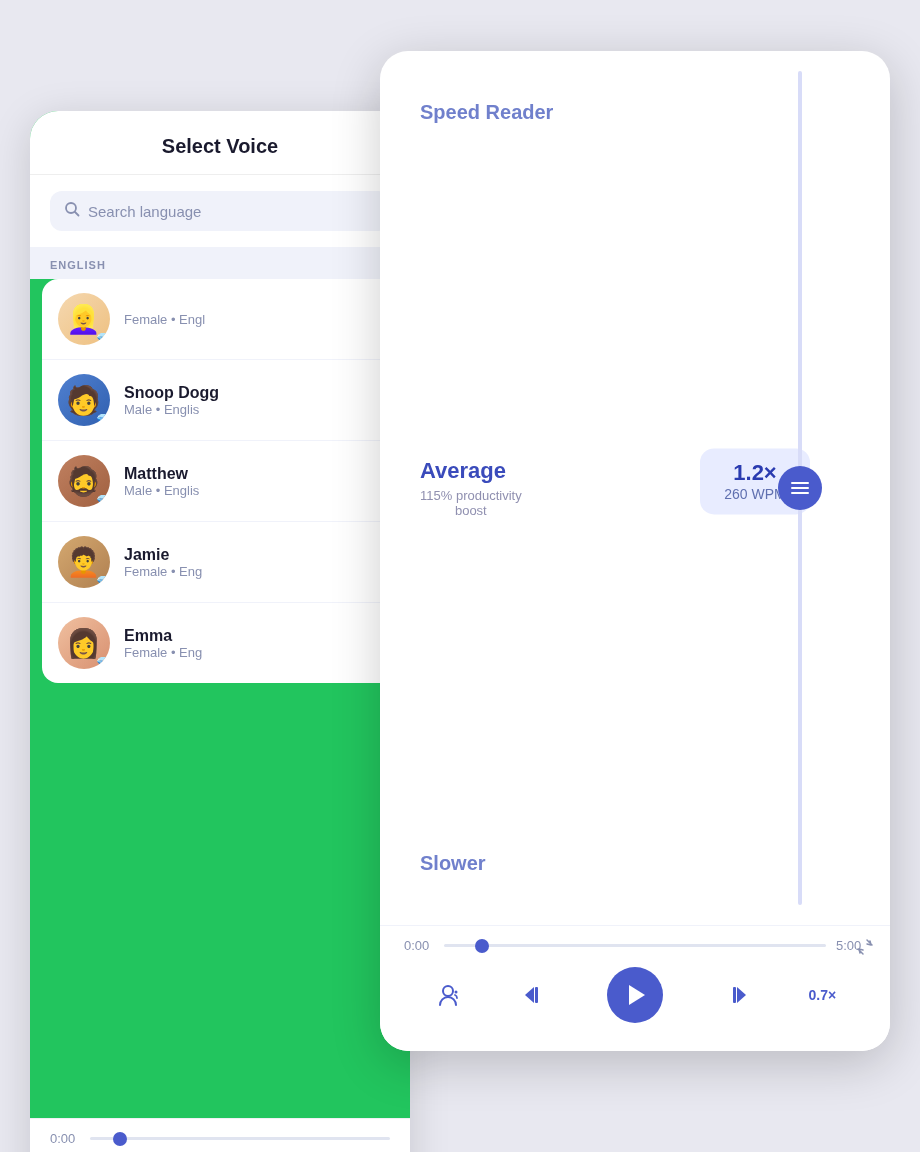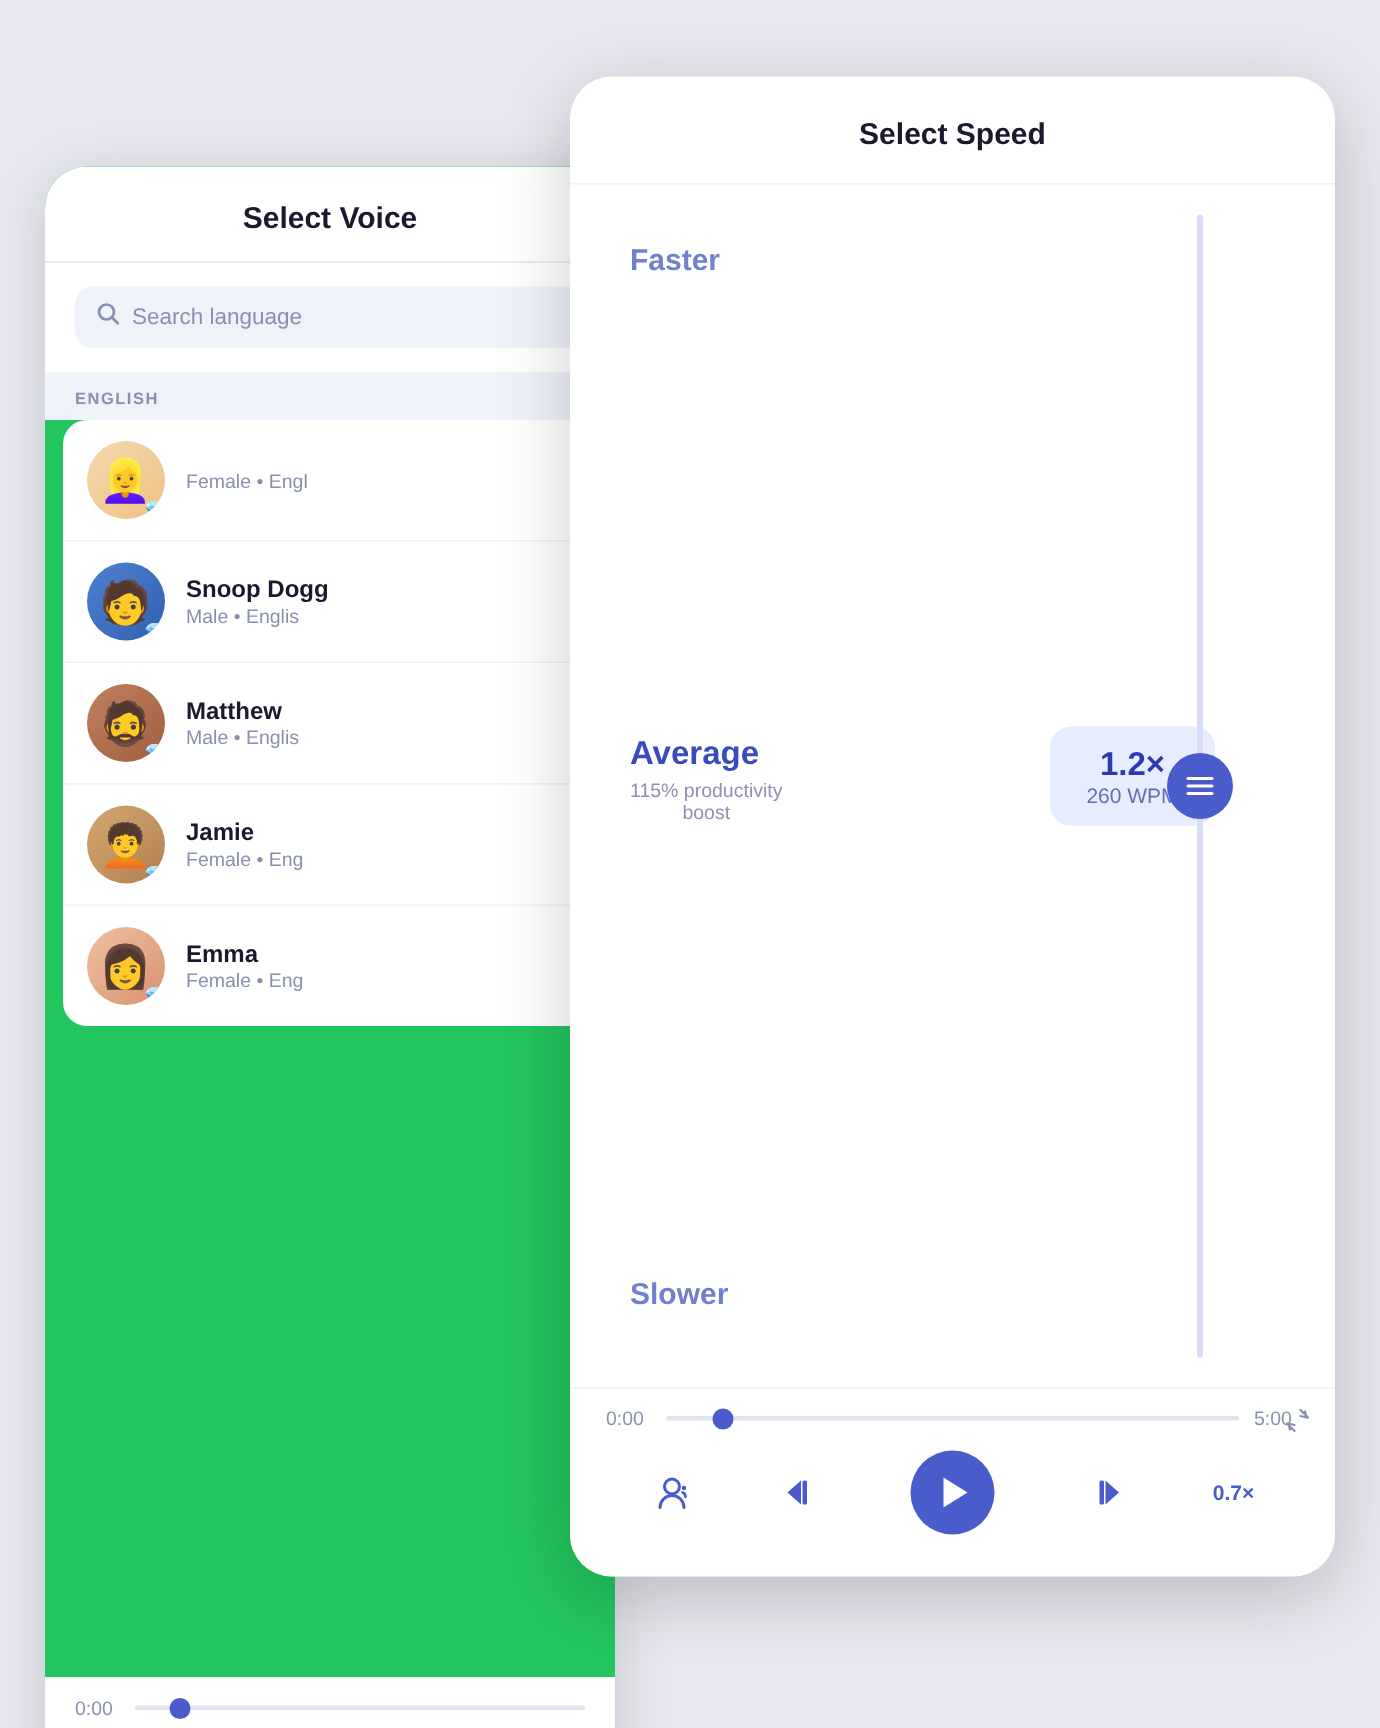--- a/index.html
+++ b/index.html
@@ -505,28 +505,25 @@
             <polygon points="14,5 23,13 14,21" fill="#4a5bcc"></polygon>
             <rect x="10" y="5" width="3" height="16" fill="#4a5bcc" rx="1"></rect>
           </svg>
         </button>
         <span class="speed-label">2.5×</span>
       </div>
     </div>
   </div>
 
   <div class="panel-speed">
-    <div class="panel-speed-header">
-      <span class="panel-speed-title">Select Speed</span>
-    </div>
 
     <div class="speed-content">
       <div class="speed-labels">
-        <div class="speed-option">
-          <span class="speed-option-name">Faster</span>
+        <div class="speed-option speed-reader">
+          <span class="speed-option-name">Speed Reader</span>
         </div>
         <div class="speed-option active">
           <span class="speed-option-name">Average</span>
           <span class="speed-option-desc" style="color:#9090b0; font-size:13px; margin-top:4px;">115% productivity<br>boost</span>
         </div>
         <div class="speed-option slower">
           <span class="speed-option-name">Slower</span>
         </div>
       </div>
 

